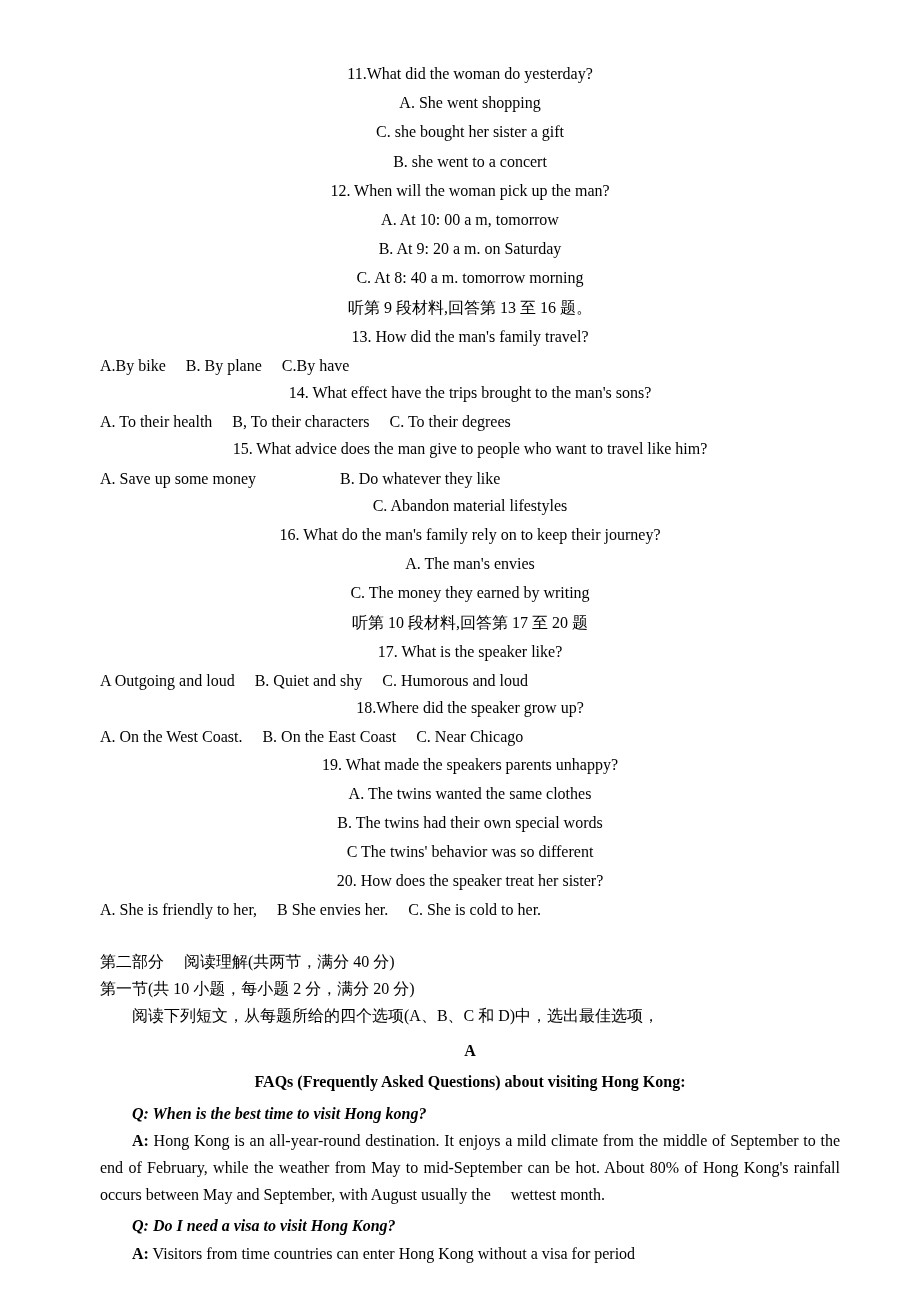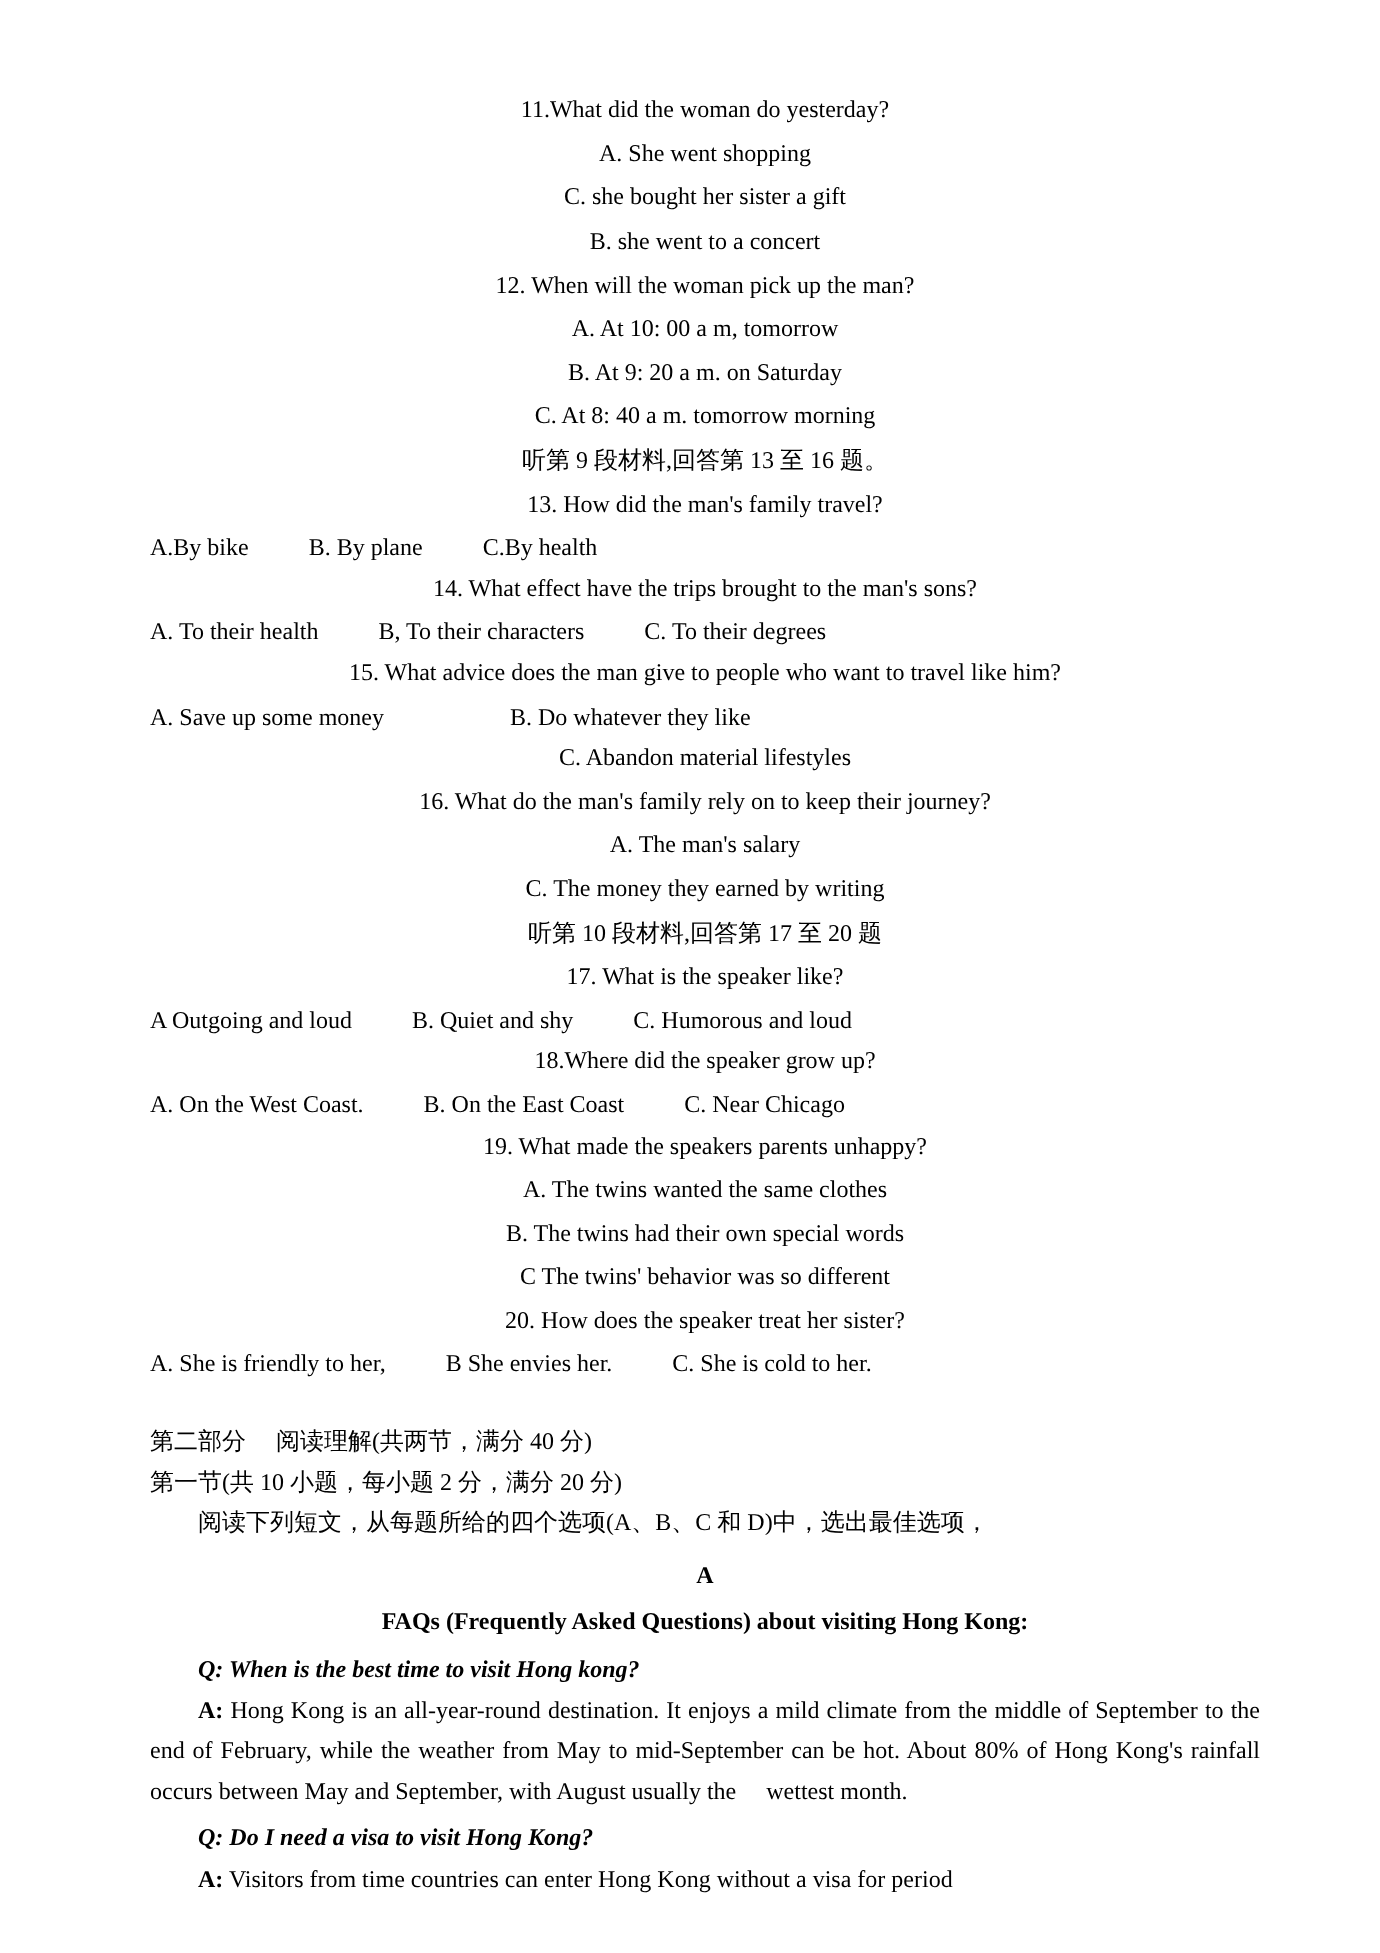--- a/index.html
+++ b/index.html
@@ -45,21 +45,21 @@
       text-indent: 2em;
       text-align: justify;
     }
     .passage-bold-indent {
       text-indent: 2em;
       font-weight: bold;
       font-style: italic;
     }
     .spaced-options {
       display: flex;
-      gap: 40px;
+      gap: 20px;
       flex-wrap: wrap;
     }
   </style>
 </head>
 <body>
 
 <div class="content-area">
 
   <div>
     <span class="line">11.What did the woman do yesterday?</span>
@@ -77,21 +77,21 @@
 
   <div>
     <span class="line">听第 9 段材料,回答第 13 至 16 题。</span>
   </div>
 
   <div>
     <span class="line">13. How did the man's family travel?</span>
     <div class="spaced-options">
       <span>A.By bike</span>
       <span>B. By plane</span>
-      <span>C.By health</span>
+      <span>C.By have</span>
     </div>
   </div>
 
   <div>
     <span class="line">14. What effect have the trips brought to the man's sons?</span>
     <div class="spaced-options">
       <span>A. To their health</span>
       <span>B, To their characters</span>
       <span>C. To their degrees</span>
     </div>
@@ -101,21 +101,21 @@
     <span class="line">15. What advice does the man give to people who want to travel like him?</span>
     <div style="display:flex; gap:84px;">
       <span>A. Save up some money</span>
       <span>B. Do whatever they like</span>
     </div>
     <span class="line">C. Abandon material lifestyles</span>
   </div>
 
   <div>
     <span class="line">16. What do the man's family rely on to keep their journey?</span>
-    <span class="line">A. The man's salary</span>
+    <span class="line">A. The man's envies</span>
     <span class="line">C. The money they earned by writing</span>
   </div>
 
   <div>
     <span class="line">听第 10 段材料,回答第 17 至 20 题</span>
   </div>
 
   <div>
     <span class="line">17. What is the speaker like?</span>
     <div class="spaced-options">

